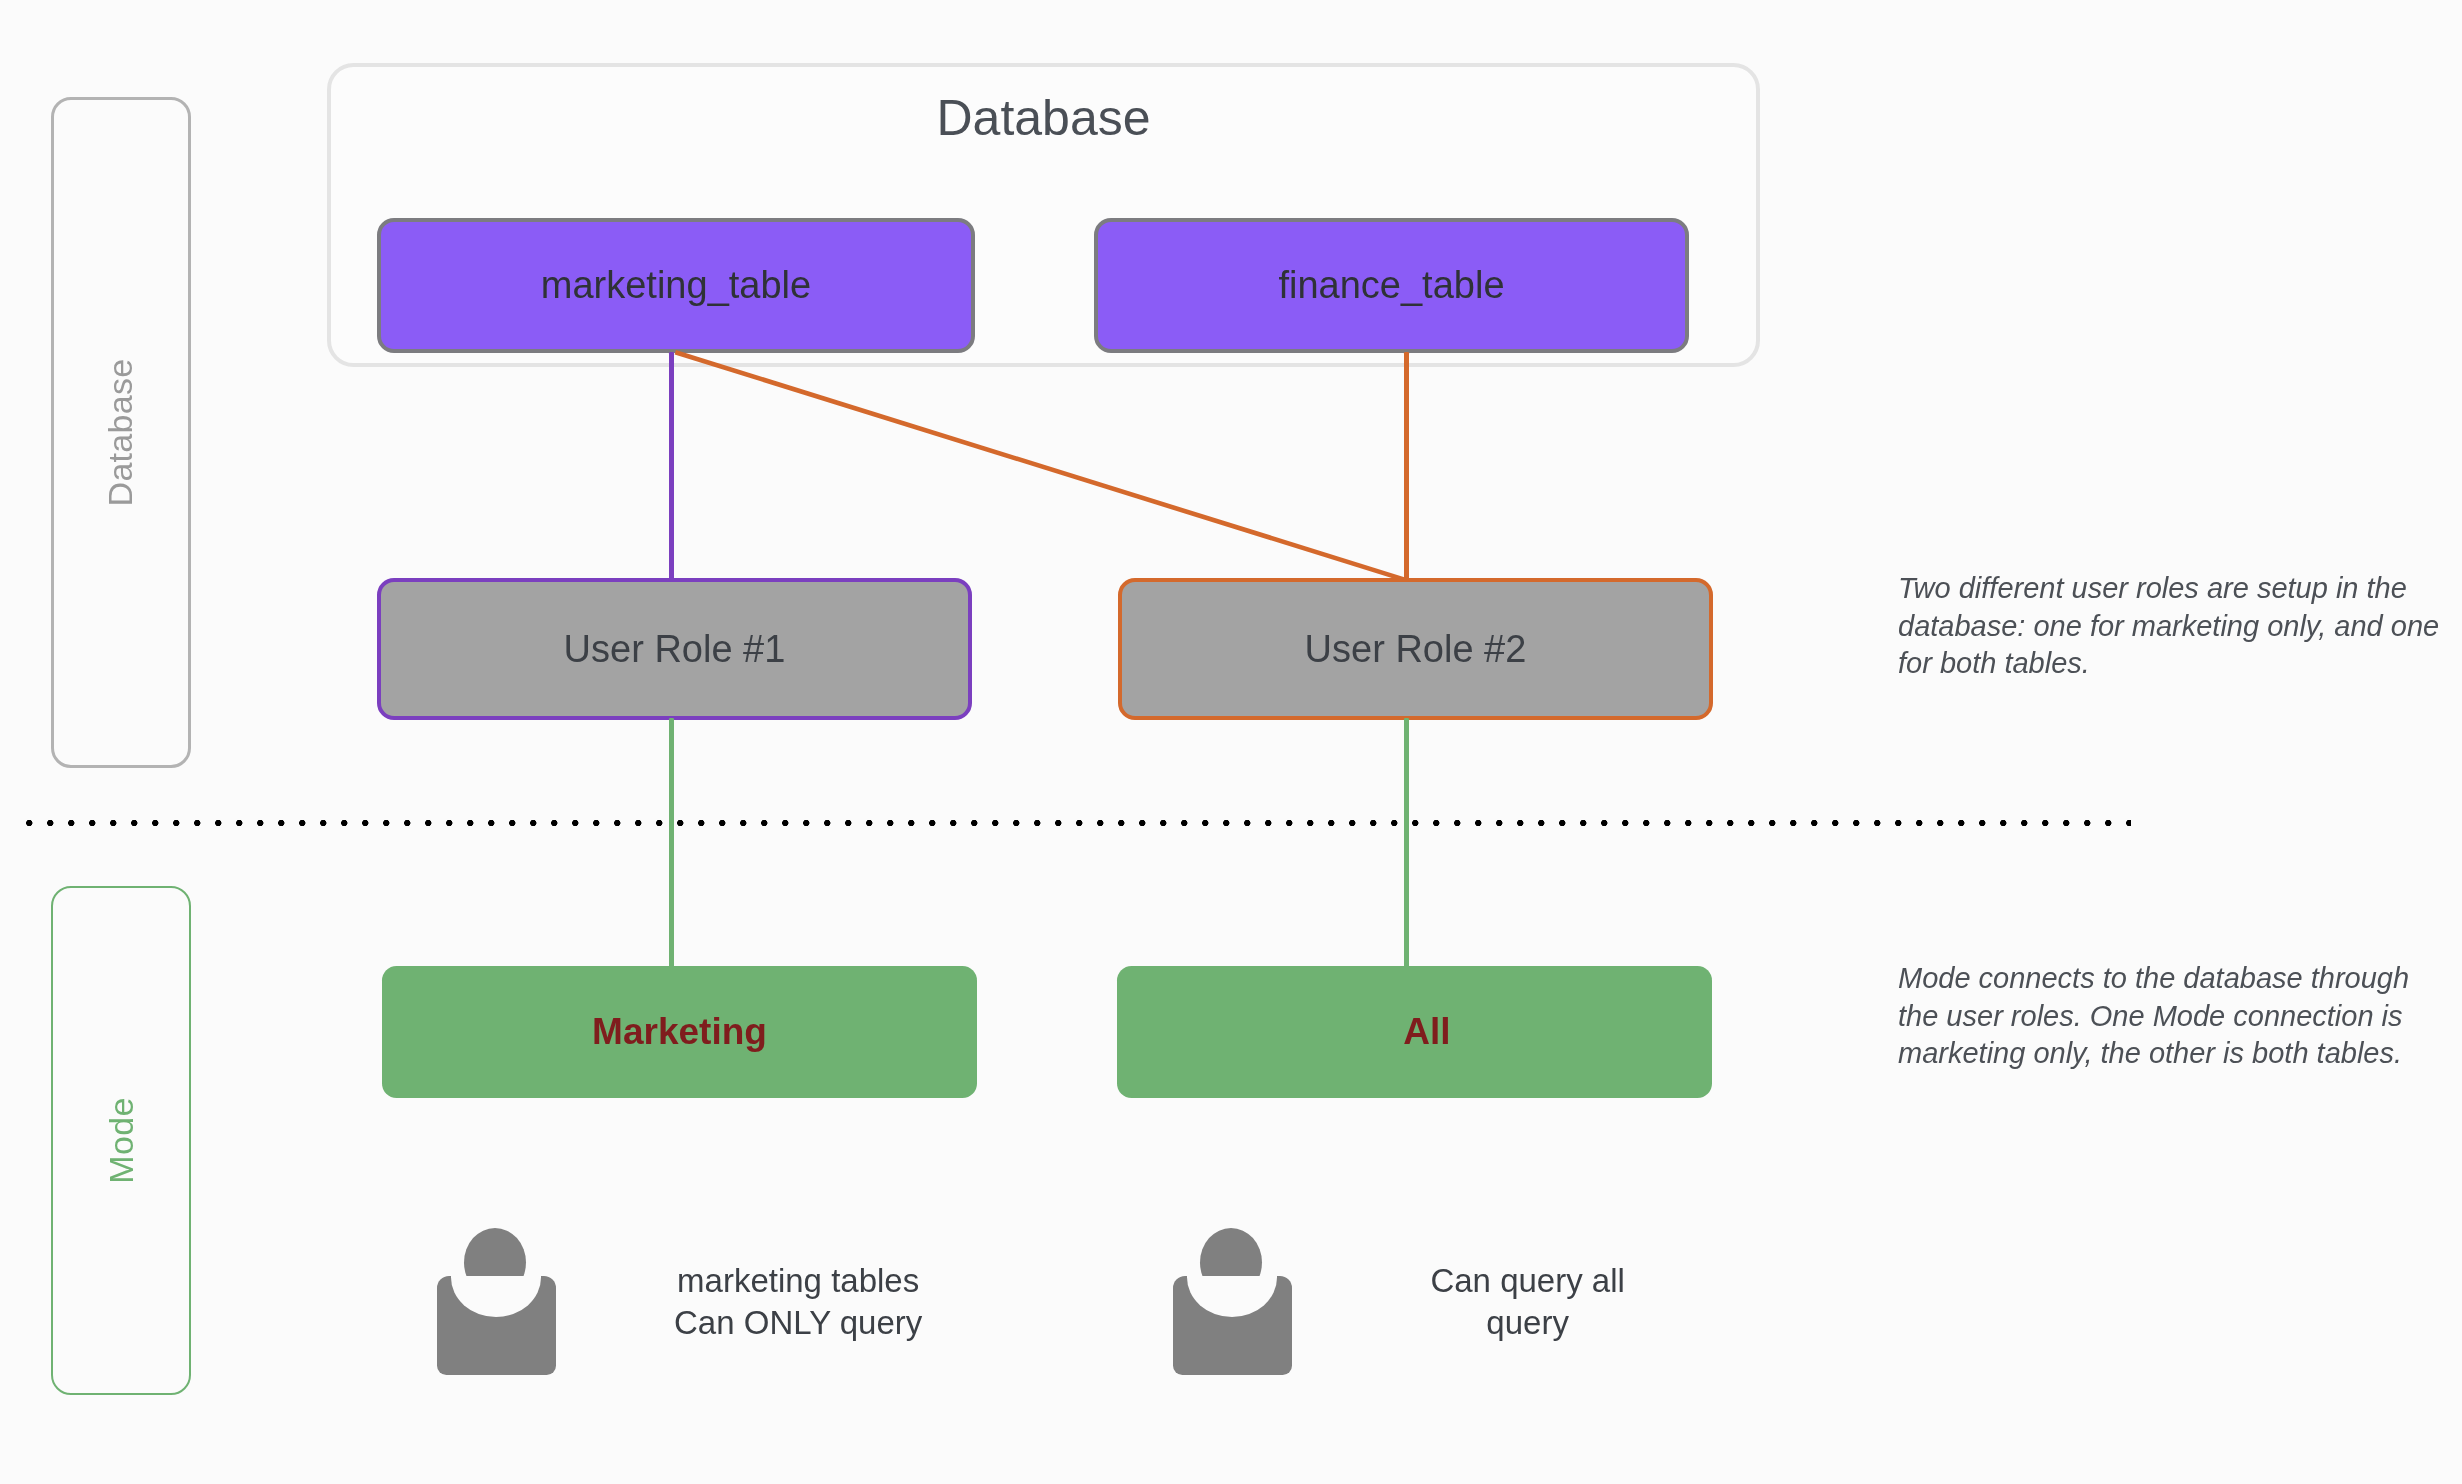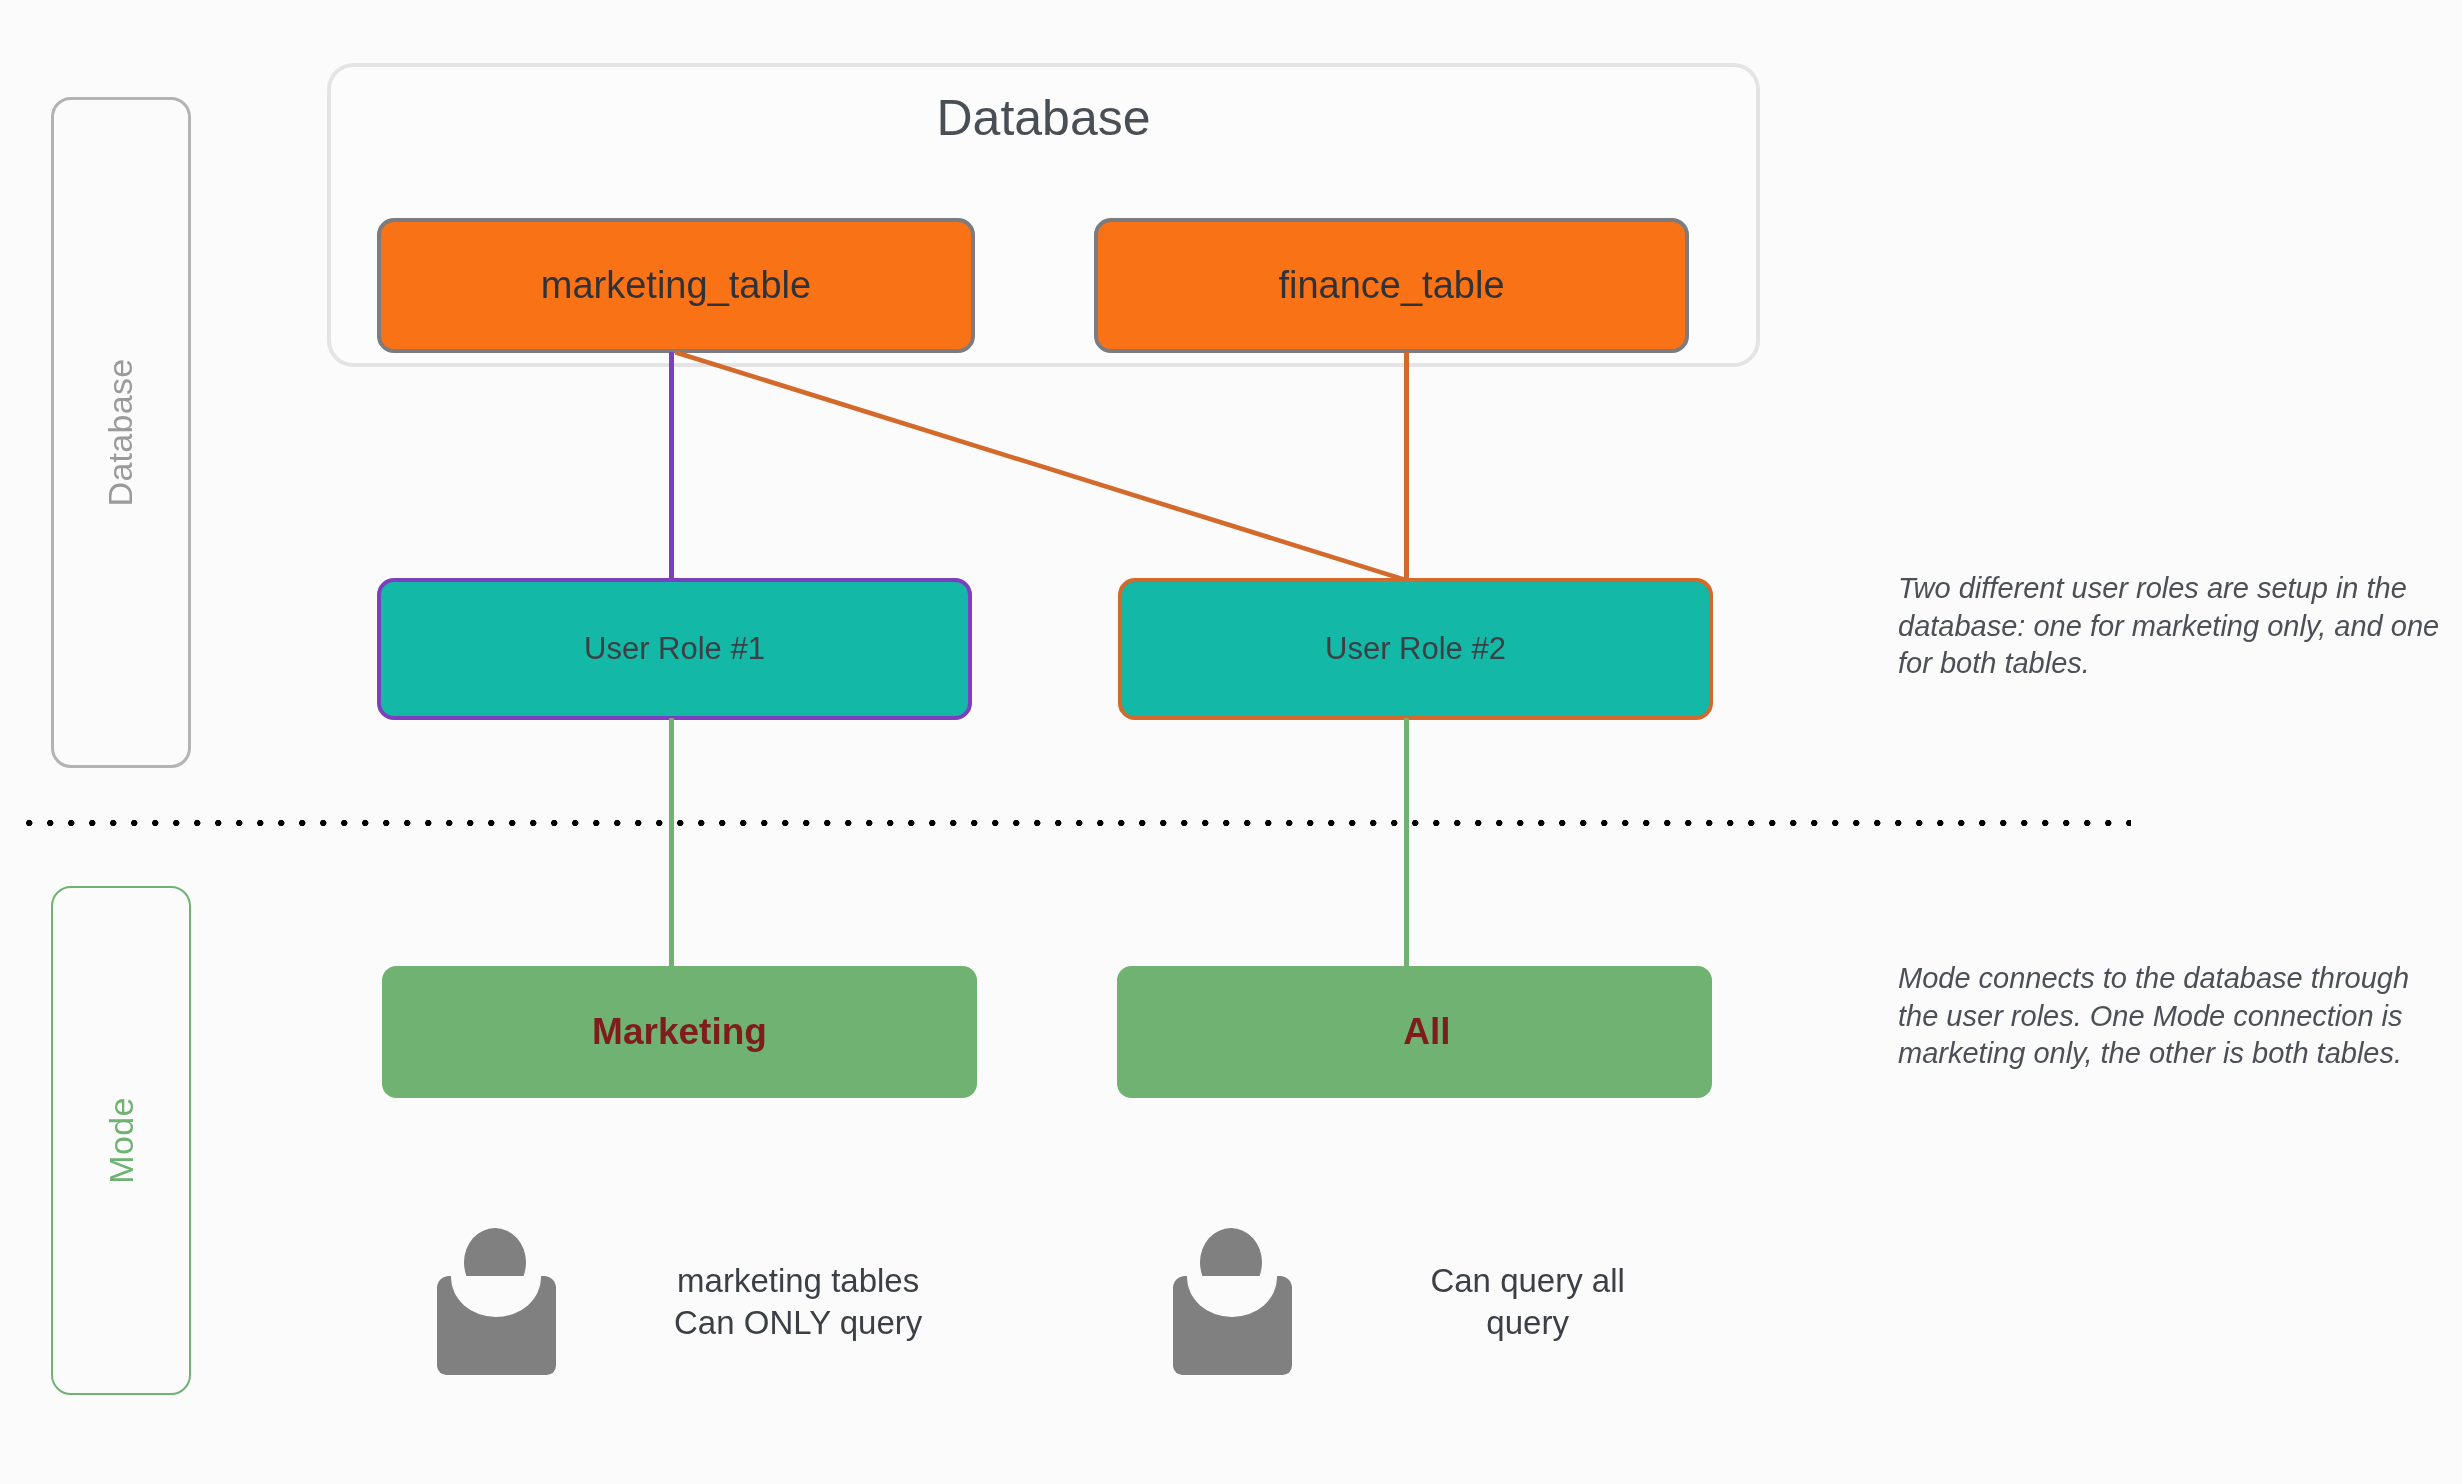--- a/index.html
+++ b/index.html
@@ -70,40 +70,40 @@
     font-size: 50px;
     color: #4a4f56;
   }
 
   
   .table-box {
     top: 218px;
     height: 135px;
     border: 4px solid #7c7c80;
     border-radius: 17px;
-    background: #f97316;
+    background: #8b5cf6;
     display: flex;
     align-items: center;
     justify-content: center;
     font-size: 38px;
     color: #2f3237;
   }
   .table-marketing { left: 377px; width: 598px; }
   .table-finance   { left: 1094px; width: 595px; }
 
   
   .role-box {
     top: 578px;
     height: 142px;
     border-radius: 17px;
-    background: #14b8a6;
-    display: flex;
-    align-items: center;
-    justify-content: center;
-    font-size: 31px;
+    background: #a3a3a3;
+    display: flex;
+    align-items: center;
+    justify-content: center;
+    font-size: 38px;
     color: #3c4046;
   }
   .role-1 {
     left: 377px; width: 595px;
     border: 4.6px solid #7b3fbf;
   }
   .role-2 {
     left: 1110px; width: 595px;
     border: 4.6px solid #d4692c;
     margin-left: 8px;

